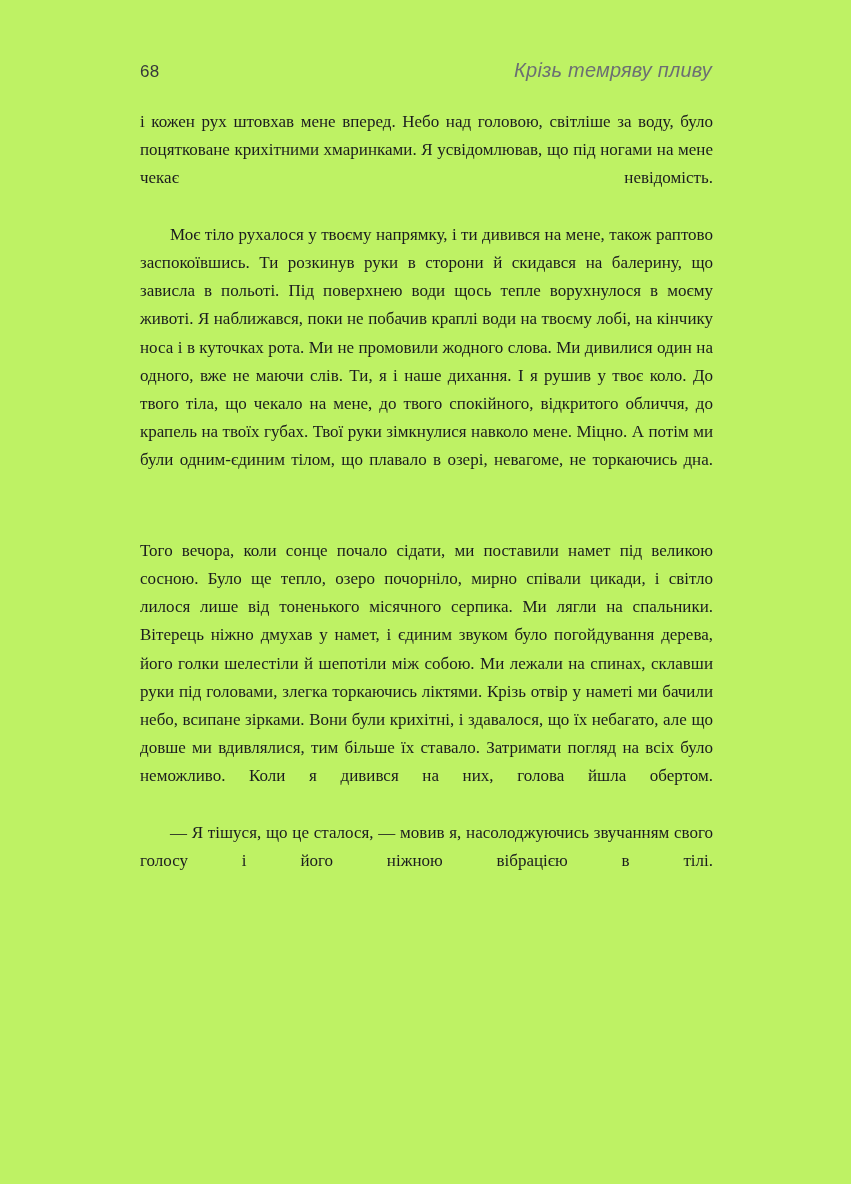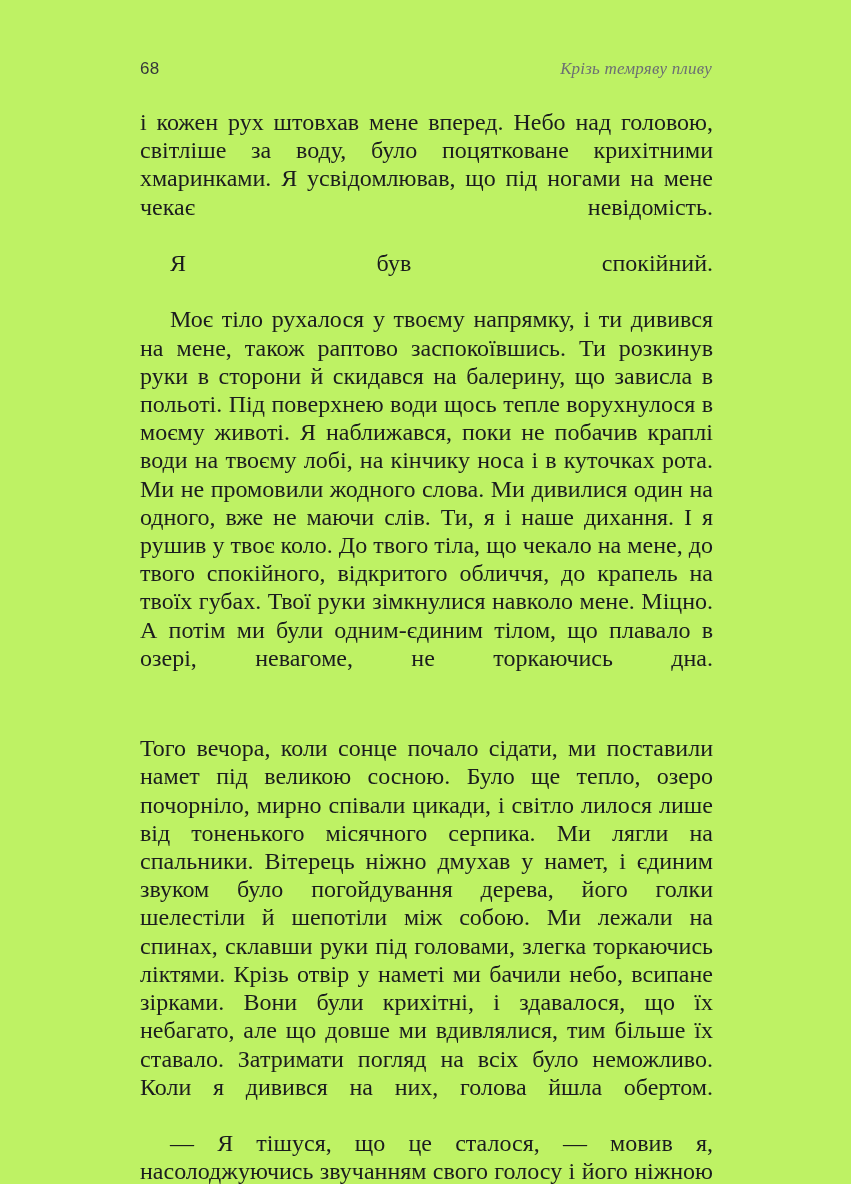--- a/index.html
+++ b/index.html
@@ -34,41 +34,41 @@
   .folio {
     font-family: "Liberation Sans", sans-serif;
     font-size: 17px;
     font-weight: 400;
     color: #35373a;
     letter-spacing: 0.3px;
     line-height: 1;
   }
 
   .head-title {
-    font-family: Liberation Serif, serif;
+    font-family: Liberation Sans, sans-serif;
     font-style: italic;
-    font-size: 17px;
+    font-size: 20px;
     font-weight: 400;
     color: #6c6f73;
     letter-spacing: 0.2px;
     line-height: 1;
     white-space: nowrap;
   }
 
   
   .text-block {
     position: absolute;
     top: 108px;
     left: 140px;
     width: 573px;
   }
 
   .para {
     font-family: "Liberation Serif", serif;
-    font-size: 24px;
+    font-size: 17px;
     line-height: 28.2px;
     color: #1b1c1e;
     text-align: justify;
     text-justify: inter-word;
     margin: 0;
     hyphens: manual;
     -webkit-hyphens: manual;
     word-spacing: -0.1px;
   }
 
@@ -96,20 +96,19 @@
 
 <div class="page">
 
   <div class="running-head">
     <span class="folio">68</span>
     <span class="head-title">Крізь темряву пливу</span>
   </div>
 
   <div class="text-block">
     <p class="para noindent">і кожен рух штовхав мене вперед. Небо над головою, світліше за воду, було поцятковане крихітними хмаринками. Я усвідомлював, що під ногами на мене чекає невідомість.</p>
-    <p class="para indent">Я був спокійний.</p>
     <p class="para indent">Моє тіло рухалося у твоєму напрямку, і ти дивився на мене, також раптово заспокоївшись. Ти розкинув руки в сторони й скидався на балерину, що зависла в польоті. Під поверхнею води щось тепле ворухнулося в моєму животі. Я наближався, поки не побачив краплі води на твоєму лобі, на кінчику носа і в куточках рота. Ми не промовили жодного слова. Ми дивилися один на одного, вже не маючи слів. Ти, я і наше дихання. І я рушив у твоє коло. До твого тіла, що чекало на мене, до твого спокійного, відкритого обличчя, до крапель на твоїх губах. Твої руки зімкнулися навколо мене. Міцно. А потім ми були одним-єдиним тілом, що плавало в озері, невагоме, не торкаючись дна.</p>
     <div class="scene-gap"></div>
     <p class="para noindent">Того вечора, коли сонце почало сідати, ми поставили намет під великою сосною. Було ще тепло, озеро почорніло, мирно співали цикади, і світло лилося лише від тоненького місячного серпика. Ми лягли на спальники. Вітерець ніжно дмухав у намет, і єдиним звуком було погойдування дерева, його голки шелестіли й шепотіли між собою. Ми лежали на спинах, склавши руки під головами, злегка торкаючись ліктями. Крізь отвір у наметі ми бачили небо, всипане зірками. Вони були крихітні, і здавалося, що їх небагато, але що довше ми вдивлялися, тим більше їх ставало. Затримати погляд на всіх було неможливо. Коли я дивився на них, голова йшла обертом.</p>
     <p class="para indent">— Я тішуся, що це сталося, — мовив я, насолоджуючись звучанням свого голосу і його ніжною вібрацією в тілі.</p>
   </div>
 
 </div>
 
 </body></html>

